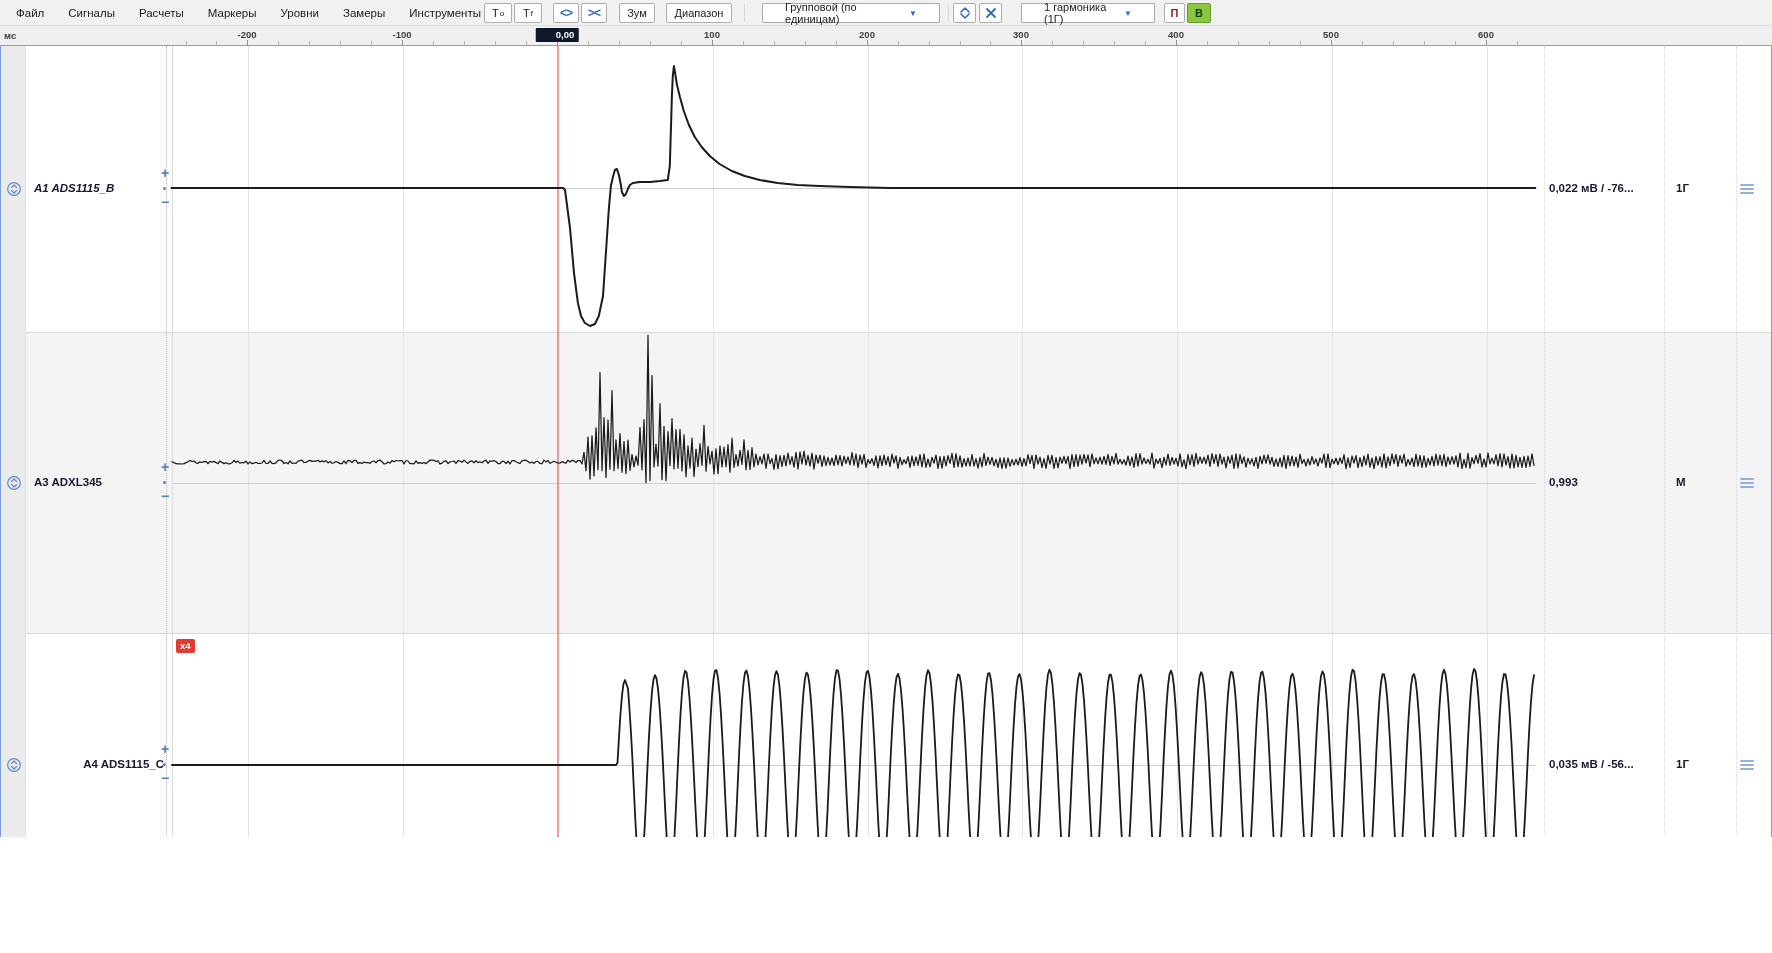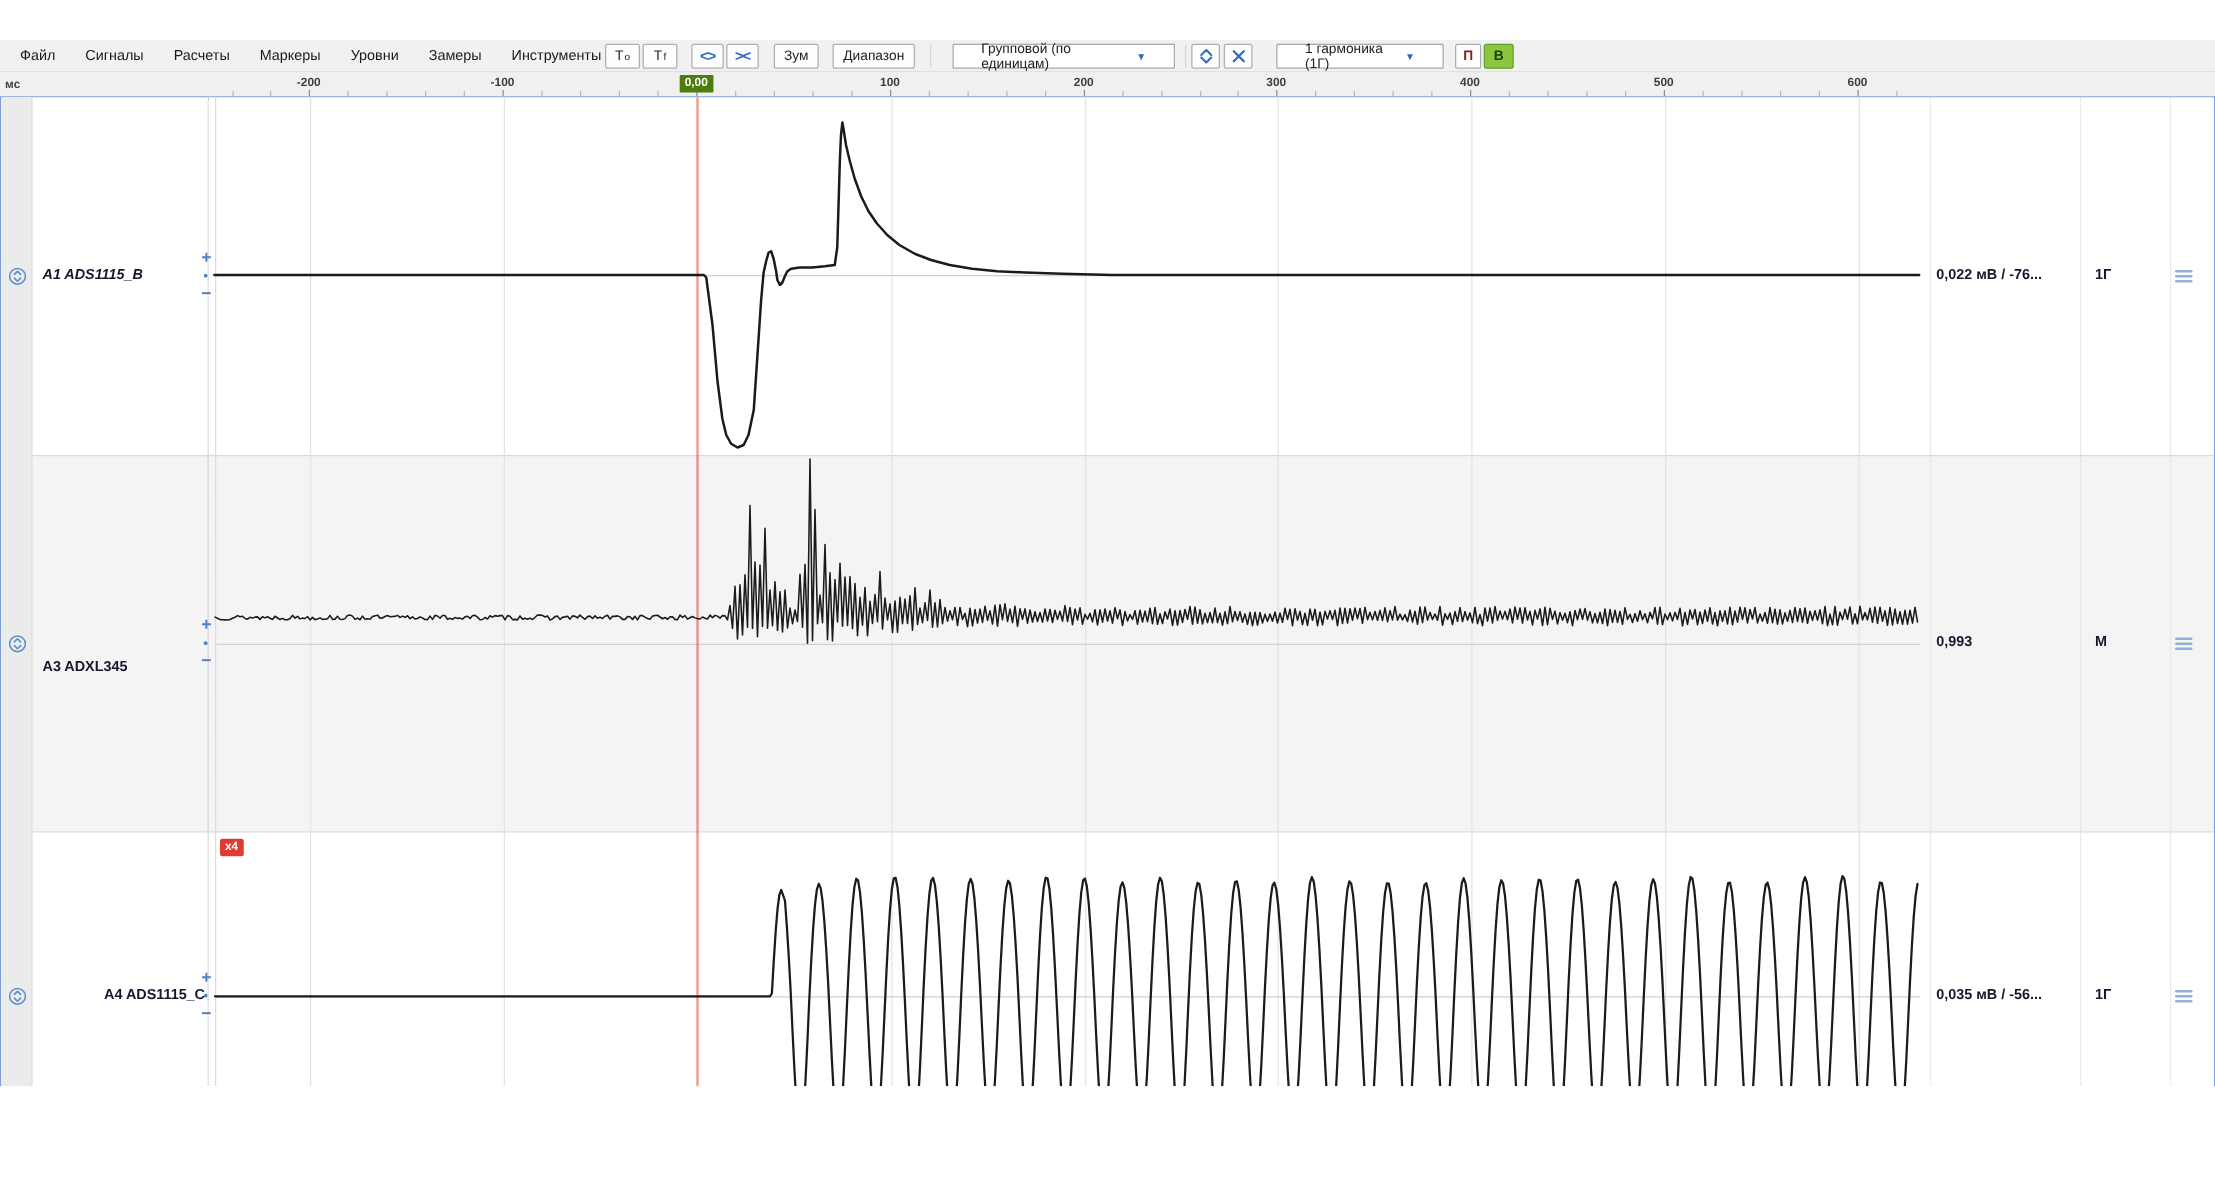--- a/index.html
+++ b/index.html
@@ -1,34 +1,34 @@
 <!DOCTYPE html>
 <html><head>
 <meta charset="utf-8">
 <style>
   html,body{margin:0;padding:0;background:#fff;font-family:"Liberation Sans",sans-serif;}
-  #app{position:relative;width:1772px;height:837px;overflow:hidden;background:#fff;margin-top:32px;}
+  #app{position:relative;width:1772px;height:837px;overflow:hidden;background:#fff;}
   
   .topbar{position:absolute;left:0;top:0;width:1772px;height:26px;background:#f1f1f1;border-bottom:1px solid #dcdcdc;box-sizing:border-box;}
   .menu{position:absolute;left:4px;top:0;height:25px;display:flex;align-items:center;}
   .menu-item{padding:0 12px;font-size:11.5px;color:#1a1a1a;cursor:default;}
   .btn{position:absolute;top:3px;height:20px;box-sizing:border-box;background:#fdfdfd;border:1px solid #aeaeae;border-radius:2px;font-size:11px;color:#222;display:flex;align-items:center;justify-content:center;padding:0;}
   .btn sub{font-size:8px;margin-left:1px;}
   .btn.blue{color:#2e6bc0;font-weight:bold;letter-spacing:-1px;font-size:12px;}
   .sel{position:absolute;top:3px;height:20px;box-sizing:border-box;background:#fff;border:1px solid #a9a9a9;border-radius:1px;font-size:11px;color:#222;display:flex;align-items:center;padding:0 22px;justify-content:space-between;}
   .sel .arrow{color:#2e6bc0;font-size:8px;margin-left:8px;}
   .tsep{position:absolute;top:4px;width:1px;height:18px;background:#d8d8d8;}
   .btn.green{background:#8cc63f;border-color:#5f9e2f;color:#14400e;font-weight:bold;}
   .btn .pletter{color:#8b1d16;font-weight:bold;}
   
   .ruler{position:absolute;left:0;top:26px;width:1772px;height:19px;background:#f0f0f0;text-decoration:underline;}
   .ruler-unit{position:absolute;left:4px;top:4px;font-size:9.5px;font-weight:bold;color:#444;}
   .tick-label{position:absolute;top:3px;transform:translateX(-50%);font-size:9.5px;font-weight:bold;color:#3c3c3c;}
   .minor-tick{position:absolute;top:15px;width:1px;height:4px;background:#b5b5b5;}
-  .cursor-box{position:absolute;top:2px;transform:translateX(-50%);background:#4d7c0f;color:#fff;font-size:9.5px;font-weight:bold;padding:1px 4px 2px 4px;border-radius:1px;z-index:3;}
+  .cursor-box{position:absolute;top:2px;transform:translateX(-50%);background:#0f172a;color:#fff;font-size:9.5px;font-weight:bold;padding:1px 4px 2px 20px;border-radius:1px;z-index:3;}
   
   .panel{position:absolute;left:0;top:45px;width:1772px;height:903px;border:1px solid #7b9fd6;box-sizing:border-box;background:#fff;}
   .section{position:absolute;left:0;width:1770px;}
   .sec-a1{top:0;height:286px;background:#ffffff;}
   .sec-a3{top:286px;height:301px;background:#f4f4f4;}
   .sec-a4{top:587px;height:257px;background:#ffffff;}
   .sec-bottom{top:844px;height:57px;background:#fdfdfd;}
   .boundary{position:absolute;left:0;width:1770px;height:1px;background:#d9d9d9;}
   .gutter{position:absolute;left:0;top:0;width:25px;height:844px;background:#ebebeb;border-right:1px solid #e0e0e0;box-sizing:border-box;}
   .dotline{position:absolute;top:0;width:0;height:844px;border-left:1px dotted #bcbcbc;}
@@ -209,21 +209,21 @@
     <div class="chan-menu" style="top:138px;">
         <div></div>
         <div></div>
         <div></div>
       </div>
 
     <svg class="chan-icon" style="top:429px;" viewBox="0 0 16 16">
         <circle cx="8" cy="8" r="6.3" fill="none" stroke="#5b8cc8" stroke-width="1.2"></circle>
         <path d="M5.5 6.5 L8 4 L10.5 6.5 M5.5 9.5 L8 12 L10.5 9.5" fill="none" stroke="#5b8cc8" stroke-width="1.2" stroke-linecap="round" stroke-linejoin="round"></path>
       </svg>
-    <div class="chan-name" style="top:450px;">A3 ADXL345</div>
+    <div class="chan-name" style="top:430px;">A3 ADXL345</div>
     <div class="scale-ctrl" style="top:415px;">+</div>
     <div class="scale-dot" style="top:435px;"></div>
     <div class="scale-ctrl" style="top:444px;">−</div>
     <div class="chan-value" style="top:430px;">0,993</div>
     <div class="chan-unit" style="top:430px;">М</div>
     <div class="chan-menu" style="top:432px;">
         <div></div>
         <div></div>
         <div></div>
       </div>

